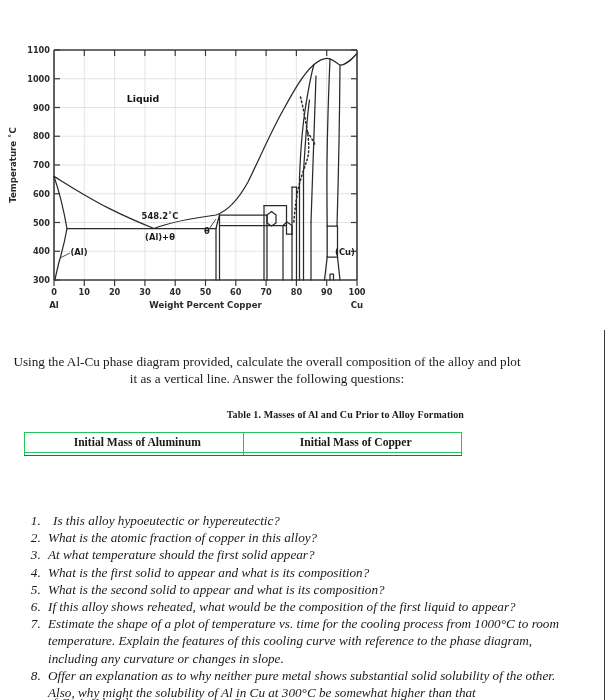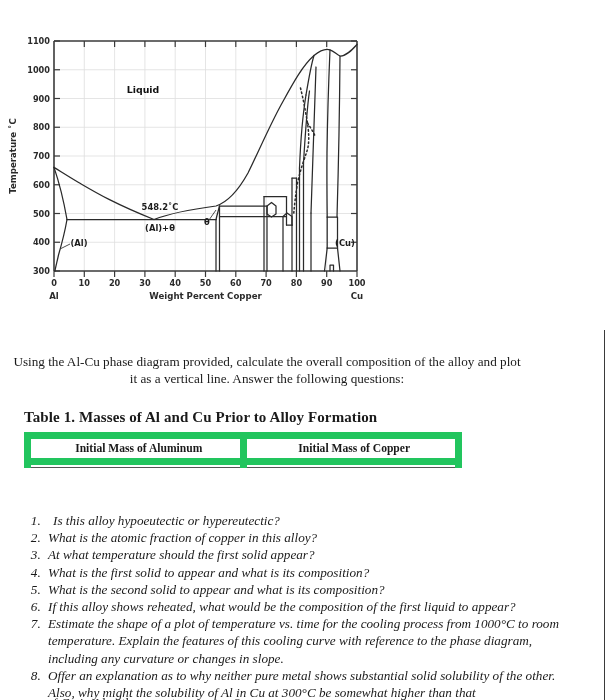--- a/index.html
+++ b/index.html
@@ -23,21 +23,21 @@
     top: 330px;
     width: 1px;
     height: 370px;
     background: #3a3a3a;
   }
 
   
   .figure {
     position: absolute;
     left: 0px;
-    top: 3px;
+    top: 12px;
     width: 400px;
     height: 305px;
     background: #0ea5e9;
   }
   .figure svg { display: block; }
 
   
   .intro {
     position: absolute;
     left: 13px;
@@ -47,35 +47,35 @@
     line-height: 17px;
     text-align: center;
   }
 
   
   .table-caption {
     position: absolute;
     left: 24px;
     top: 409px;
     width: 440px;
-    text-align: left;
-    font-size: 15px;
+    text-align: right;
+    font-size: 10px;
     font-weight: bold;
     letter-spacing: 0.1px;
   }
   table.masses {
     position: absolute;
     left: 24px;
     top: 432px;
     width: 438px;
     border-collapse: collapse;
     font-size: 11.6px;
   }
   table.masses td {
-    border: 7px solid #22c55e;
+    border: 1px solid #22c55e;
     text-align: center;
     font-weight: bold;
     padding: 3px 0 3px 7px;
     height: 13px;
   }
   table.masses tr.spacer td {
     height: 2px;
     padding: 0;
     border-top: 1px solid #555;
     border-bottom: 1px solid #555;

